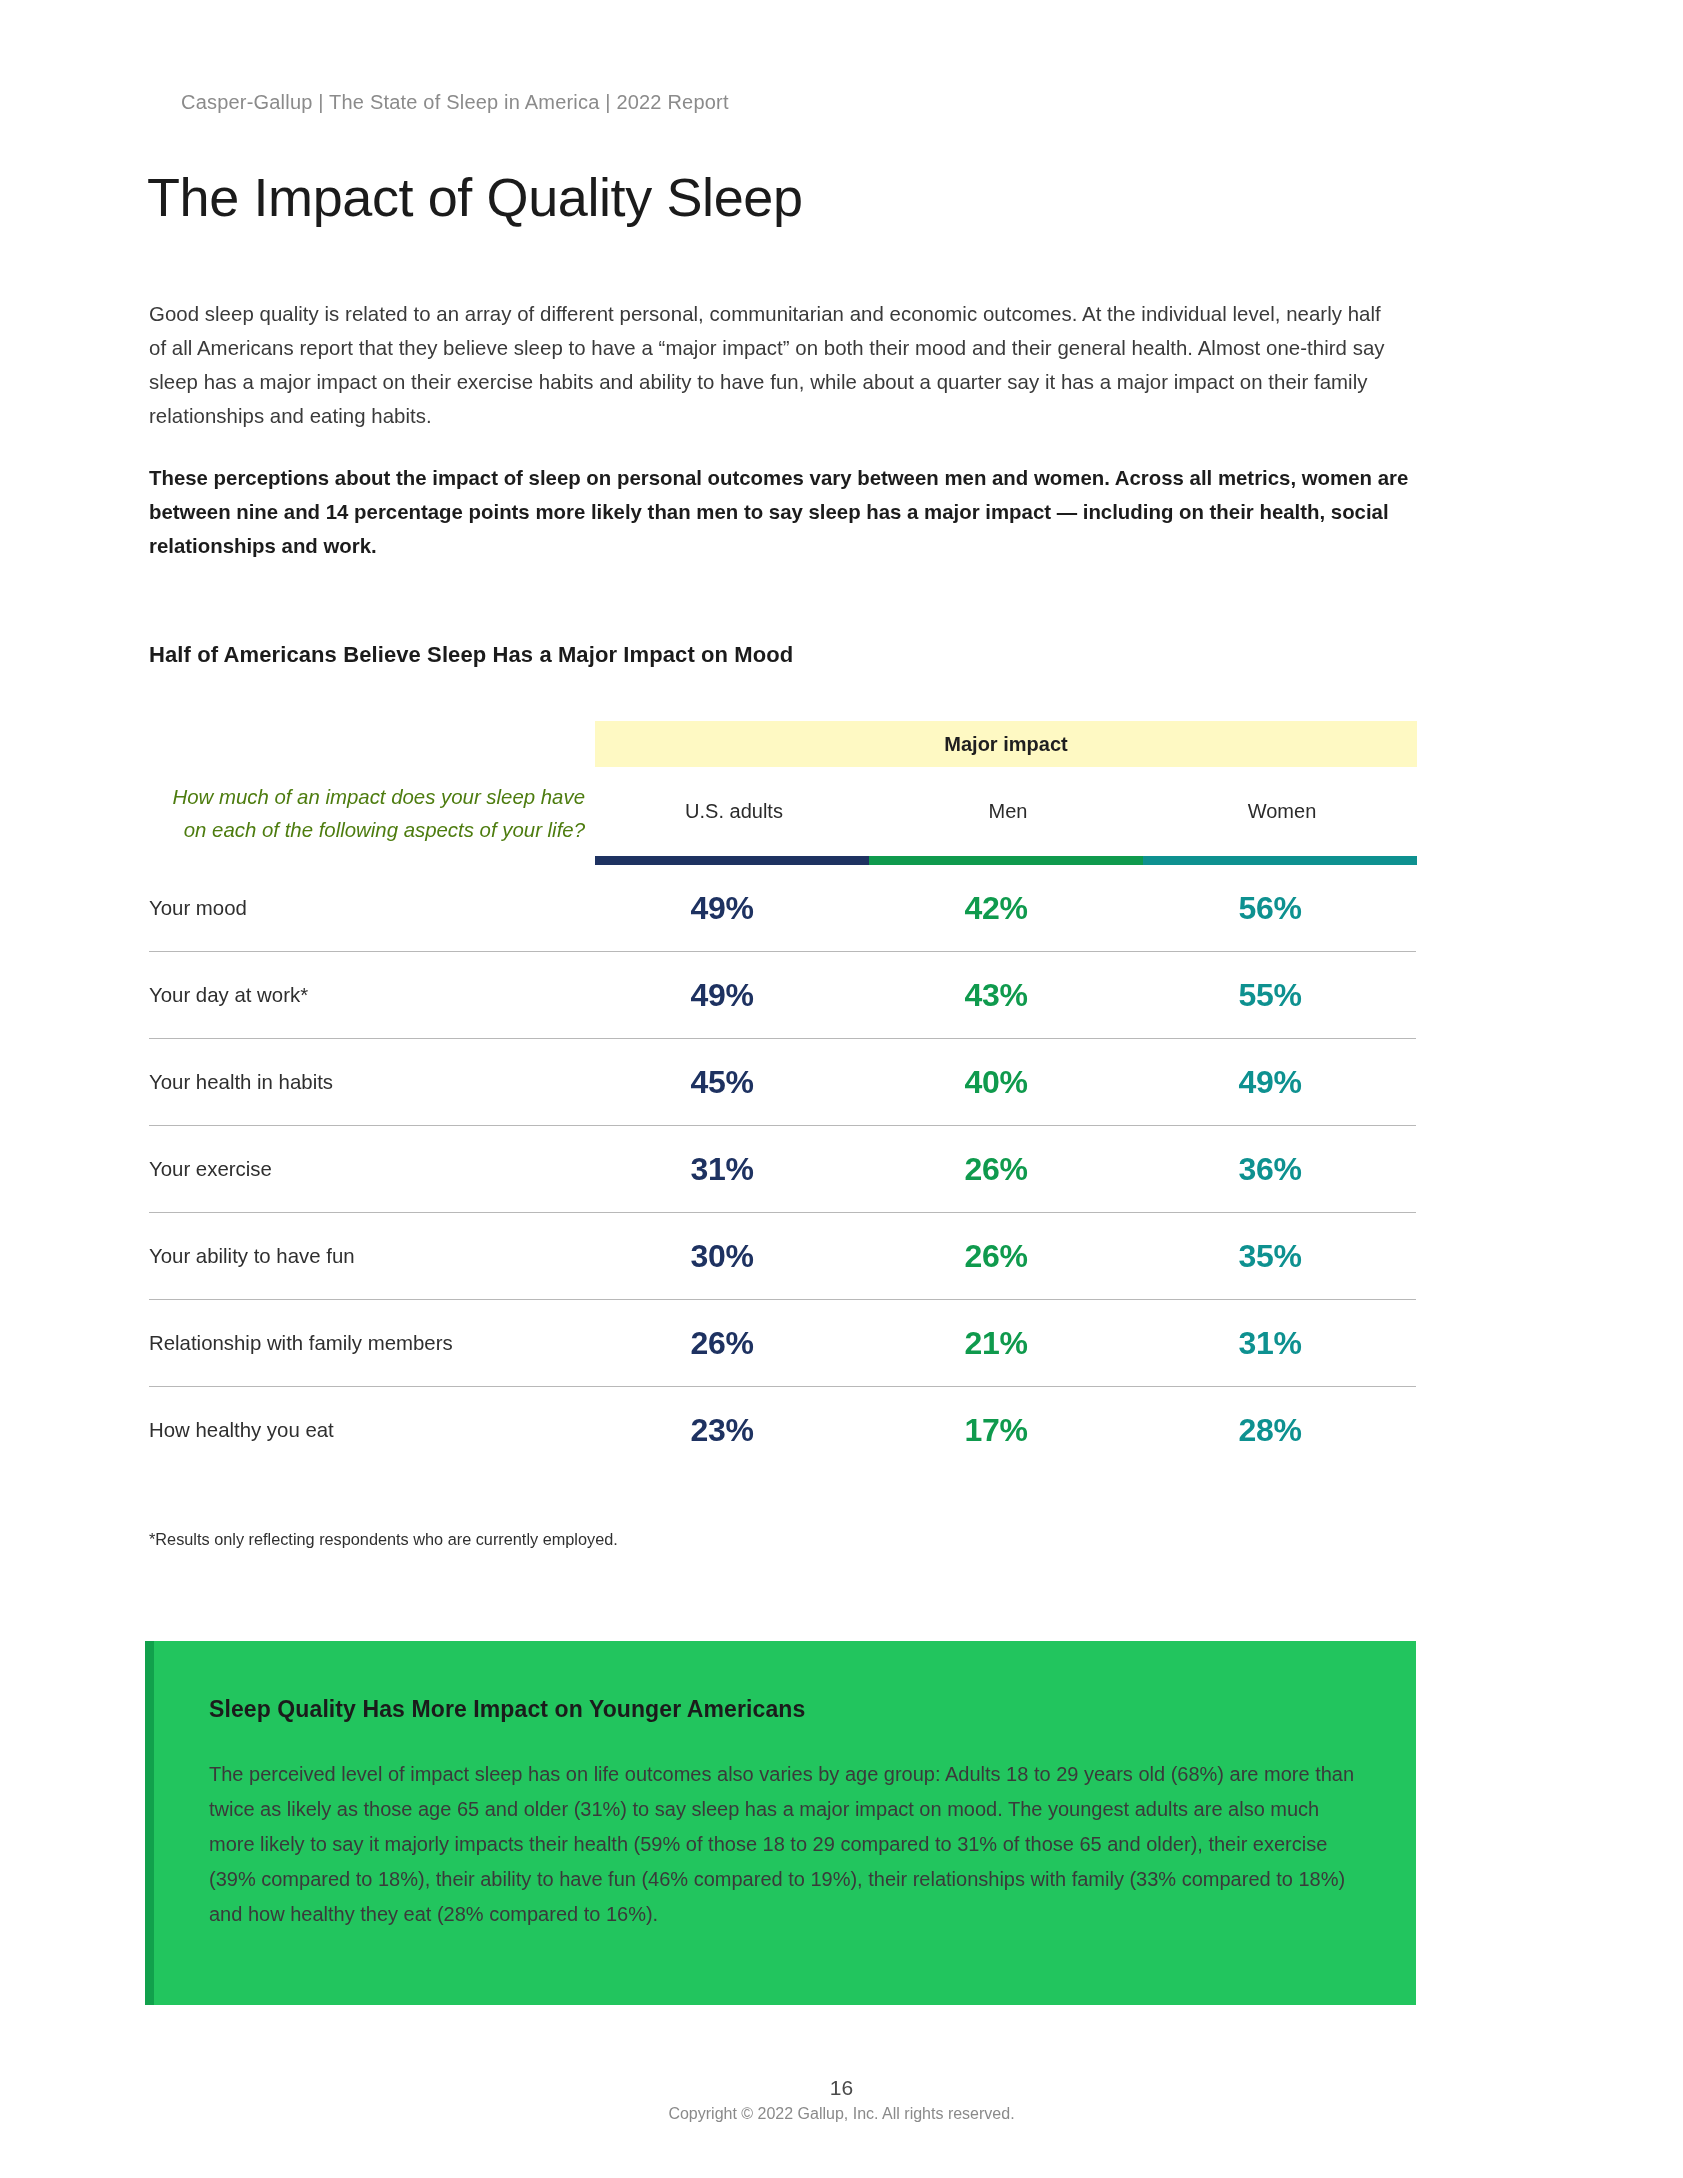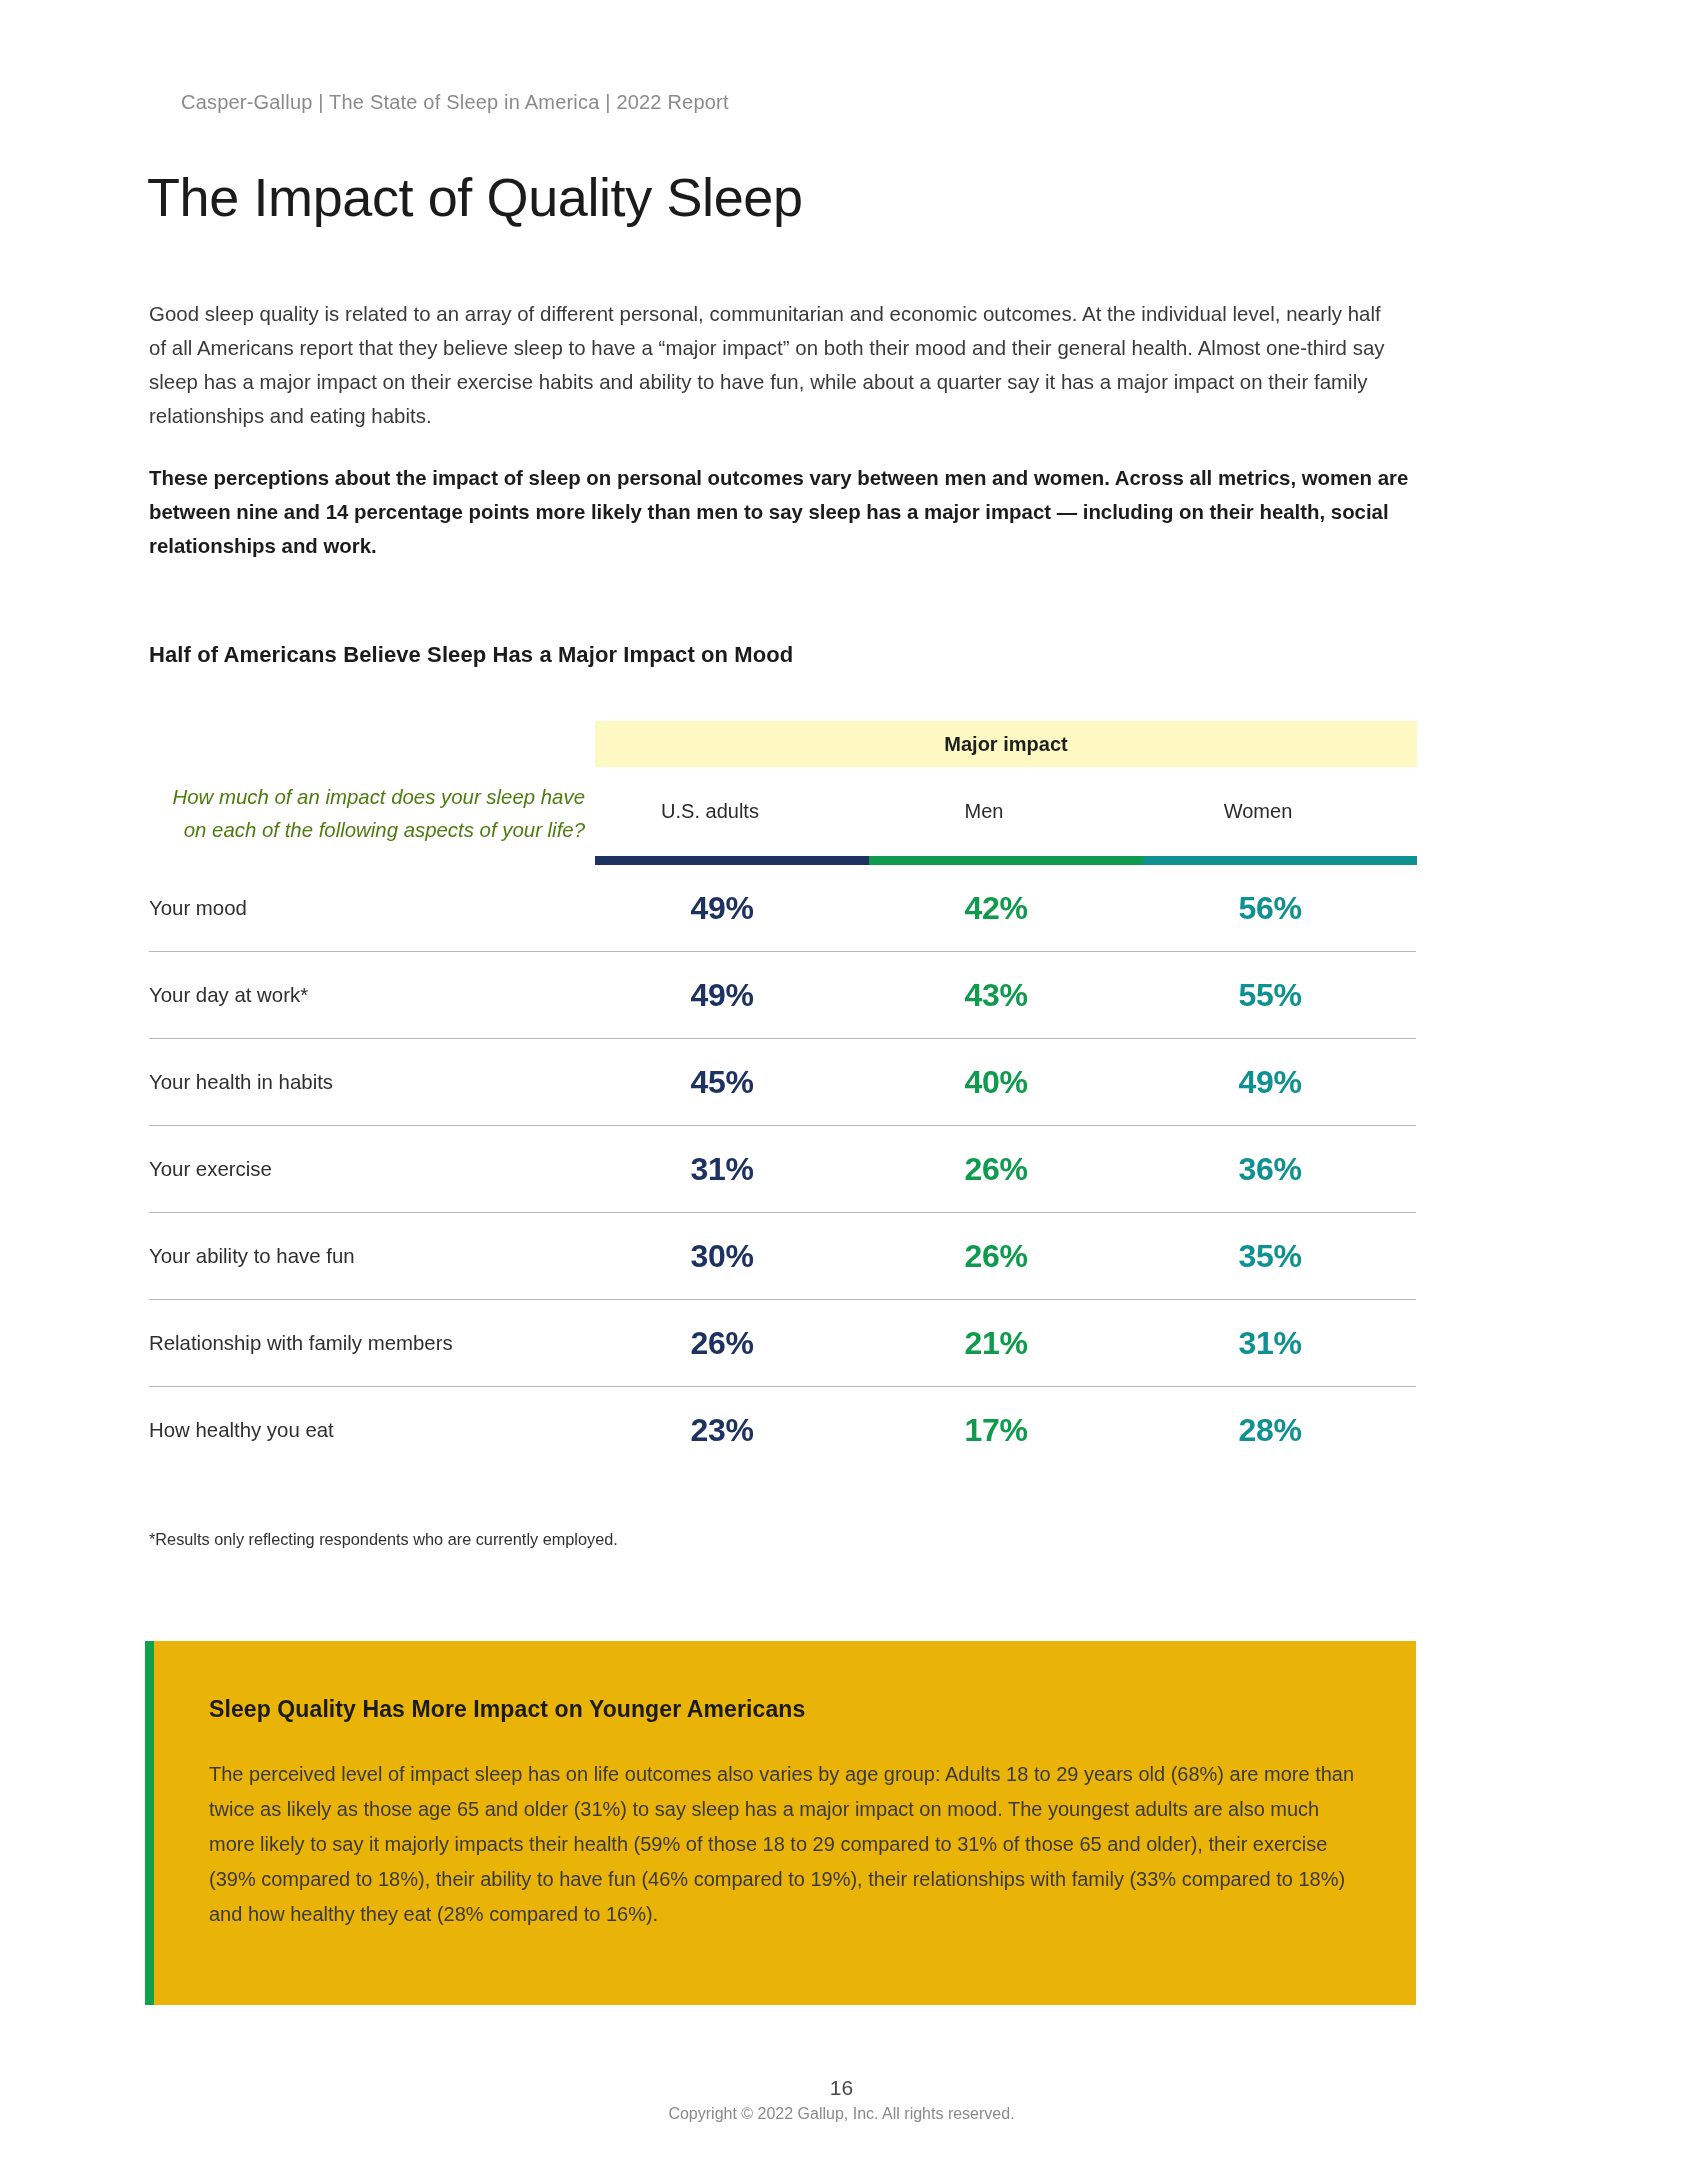--- a/index.html
+++ b/index.html
@@ -100,21 +100,21 @@
     justify-content: center;
   }
   .major-band span {
     font-size: 20px;
     font-weight: 700;
     color: #1f1f1f;
   }
 
   .col-heads {
     position: absolute;
-    left: 424px;
+    left: 448px;
     top: 46px;
     width: 822px;
     height: 89px;
     display: flex;
   }
   .col-heads .ch {
     flex: 1 1 0;
     display: flex;
     align-items: center;
     justify-content: center;
@@ -189,21 +189,21 @@
     color: #303030;
   }
 
   
   .callout {
     position: absolute;
     left: 145px;
     top: 1641px;
     width: 1271px;
     height: 364px;
-    background: #eab308;
+    background: #22c55e;
     border-left: 9px solid #11a14c;
     padding: 55px 57px 0 55px;
   }
   .callout-title {
     font-size: 23px;
     font-weight: 700;
     color: #1b1b1b;
     letter-spacing: 0.1px;
   }
   .callout-body {

